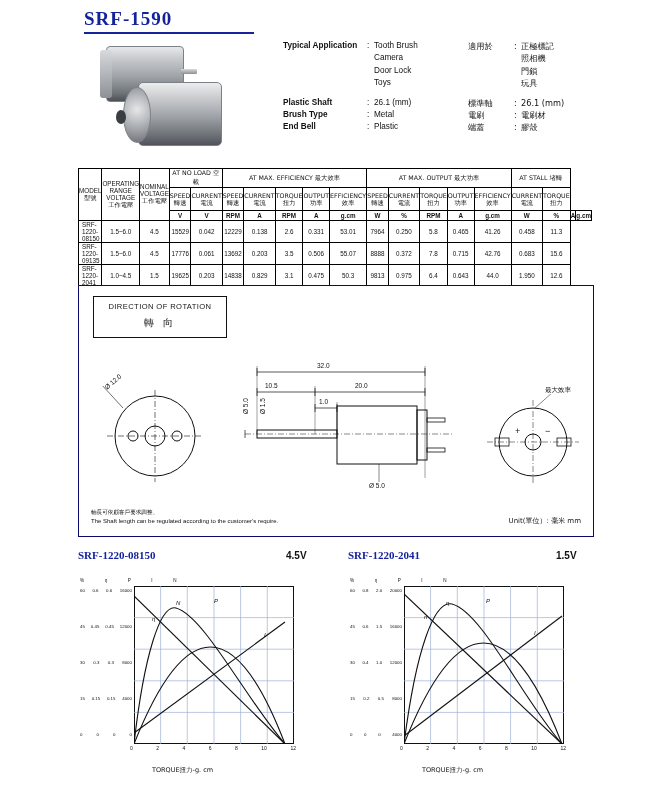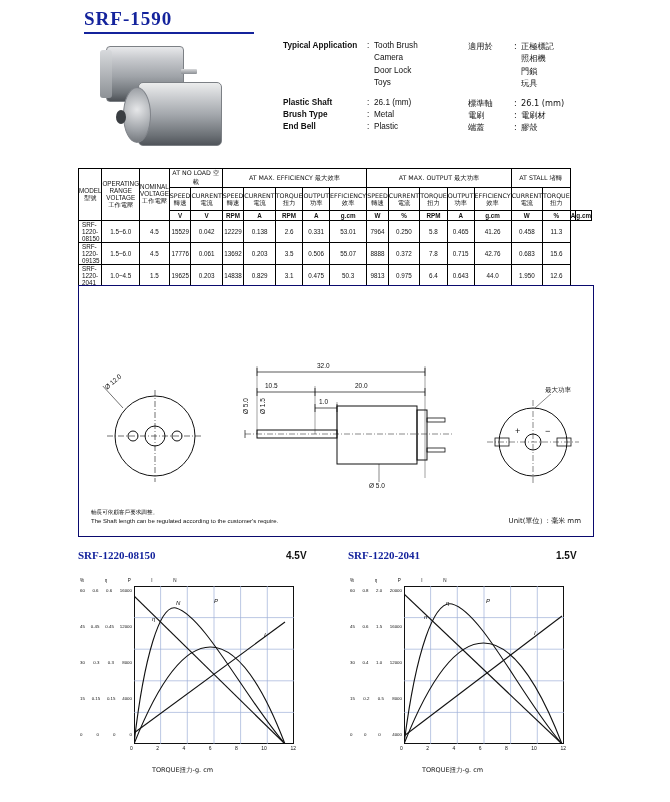--- a/index.html
+++ b/index.html
@@ -334,20 +334,24 @@
     </tbody>
   </table>
 
   <div class="wm">
     <div class="cn-big cn">順成發</div>
     <div class="en-big">SHUNCHINGFA</div>
   </div>
 
   <div class="panel">
 
+    <div class="rot-box">
+      <div class="l1">DIRECTION OF ROTATION</div>
+      <div class="l2 cn">轉 向</div>
+    </div>
 
     <svg width="140" height="120" style="position:absolute;left:14px;top:100px;">
       <circle cx="62" cy="50" r="40" fill="none" stroke="#111" stroke-width="1"></circle>
       <circle cx="62" cy="50" r="10" fill="none" stroke="#111" stroke-width="1"></circle>
       <circle cx="40" cy="50" r="5" fill="none" stroke="#111" stroke-width="1"></circle>
       <circle cx="84" cy="50" r="5" fill="none" stroke="#111" stroke-width="1"></circle>
       <line x1="14" y1="50" x2="110" y2="50" stroke="#111" stroke-width="0.6" stroke-dasharray="6,2,1,2"></line>
       <line x1="62" y1="4" x2="62" y2="96" stroke="#111" stroke-width="0.6" stroke-dasharray="6,2,1,2"></line>
       <line x1="30" y1="22" x2="8" y2="-2" stroke="#111" stroke-width="0.6"></line>
     </svg>
@@ -401,21 +405,21 @@
       <circle cx="58" cy="48" r="34" fill="none" stroke="#111" stroke-width="1"></circle>
       <circle cx="58" cy="48" r="8" fill="none" stroke="#111" stroke-width="1"></circle>
       <rect x="20" y="44" width="14" height="8" fill="none" stroke="#111" stroke-width="0.8"></rect>
       <rect x="82" y="44" width="14" height="8" fill="none" stroke="#111" stroke-width="0.8"></rect>
       <line x1="12" y1="48" x2="104" y2="48" stroke="#111" stroke-width="0.5" stroke-dasharray="6,2,1,2"></line>
       <line x1="58" y1="6" x2="58" y2="90" stroke="#111" stroke-width="0.5" stroke-dasharray="6,2,1,2"></line>
       <text x="40" y="40" font-size="9" fill="#111">+</text>
       <text x="70" y="40" font-size="9" fill="#111">−</text>
       <line x1="60" y1="14" x2="78" y2="-2" stroke="#111" stroke-width="0.5"></line>
     </svg>
-    <div class="dim cn" style="left:466px;top:100px;font-size:6.5px;">最大功率</div>
+    <div class="dim cn" style="left:466px;top:100px;font-size:6.5px;">最大效率</div>
 
     <div class="note">
       <div class="cnn">軸長可依顧客戶要求調整。</div>
       <div>The Shaft length can be regulated according to the customer's require.</div>
     </div>
     <div class="unit">Unit(單位）: 毫米 mm</div>
   </div>
 
   <div class="chart-title" style="left:78px;top:549px;">SRF-1220-08150</div>
   <div class="chart-volt" style="left:286px;top:550px;">4.5V</div>

